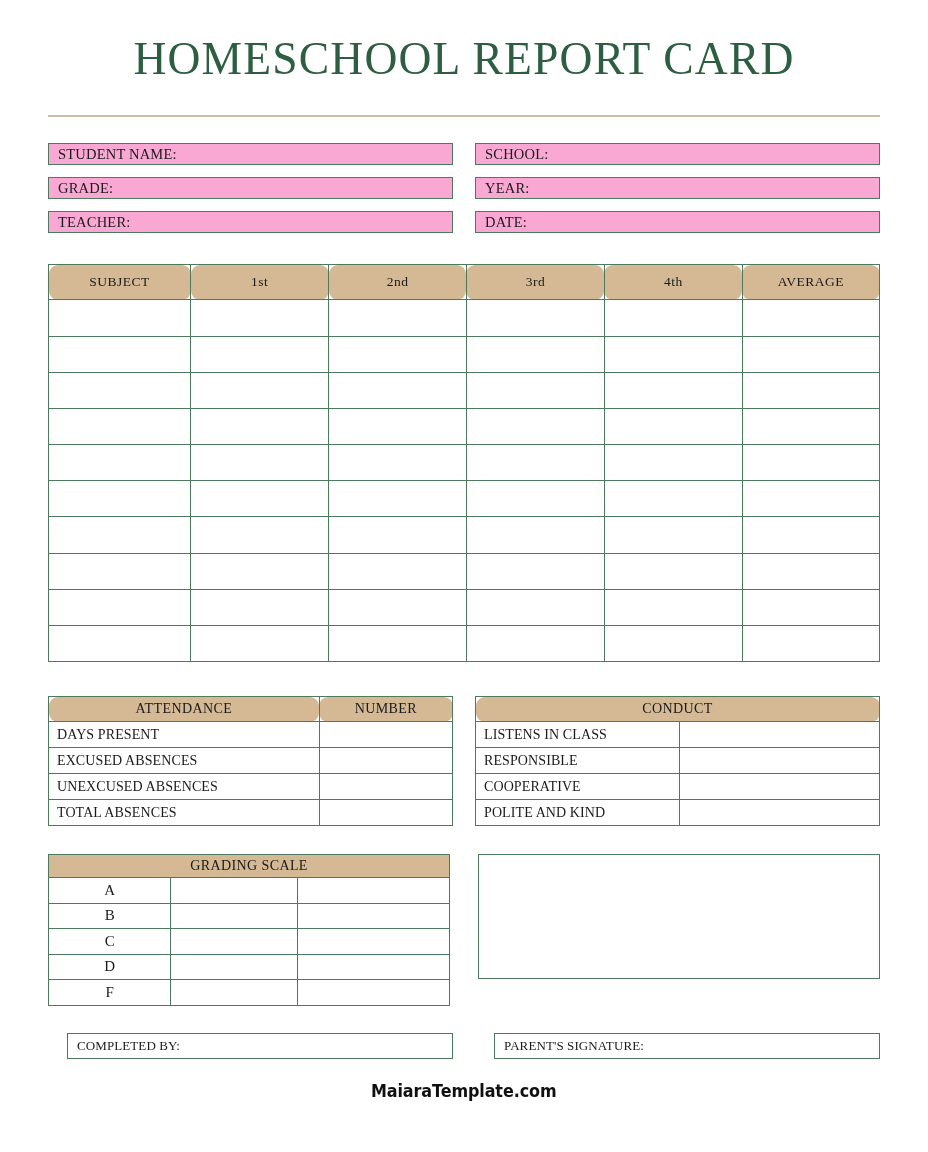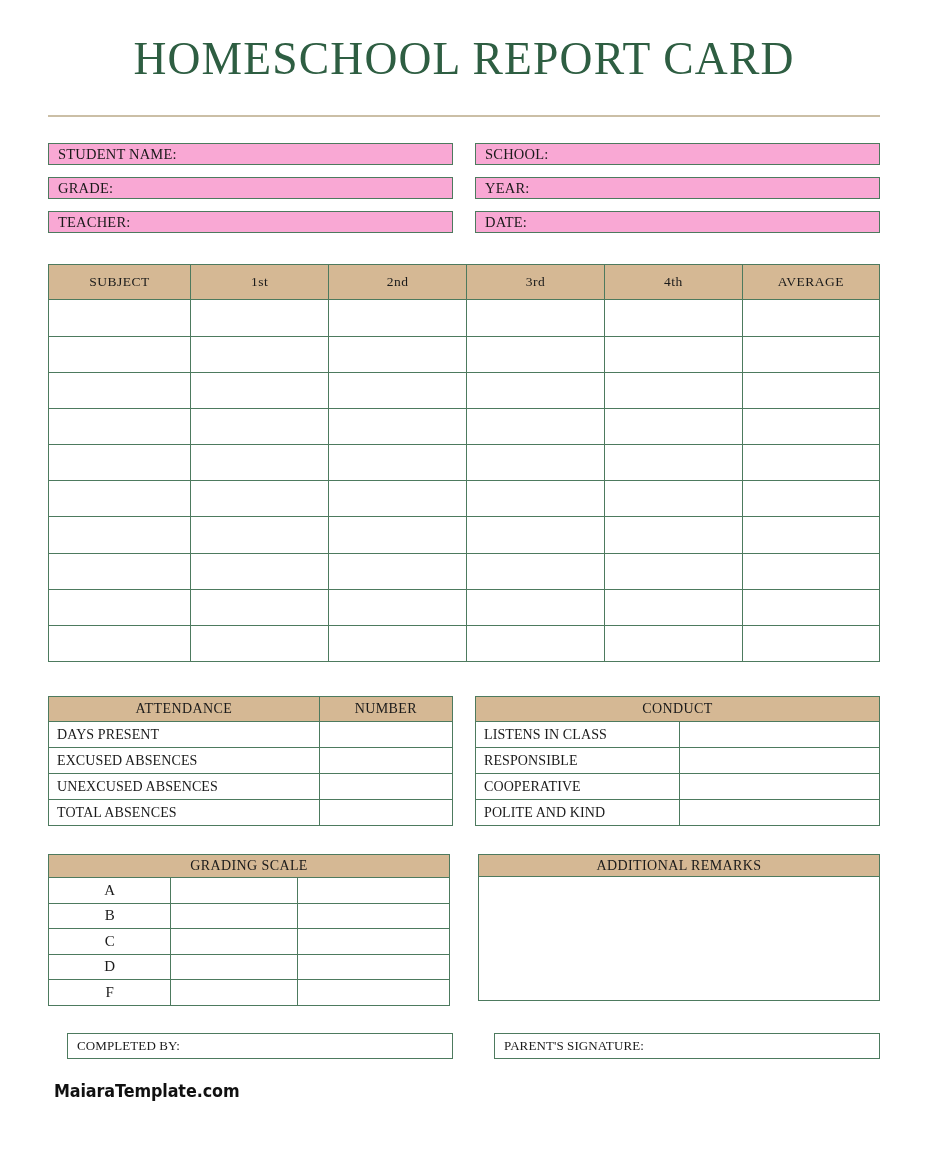--- a/index.html
+++ b/index.html
@@ -103,20 +103,21 @@
     grid-template-columns: 1fr 1fr;
     column-gap: 22px;
     align-items: start;
   }
   .sub-head {
     height: 24px;
     font-size: 14px;
     text-align: center;
     vertical-align: middle;
     letter-spacing: 0.4px;
+    border-radius: 9px;
   }
   .sub-row-label {
     height: 25px;
     font-size: 14px;
     padding-left: 8px;
     vertical-align: middle;
     letter-spacing: 0.1px;
   }
   .sub-row-value {
     height: 25px;
@@ -173,21 +174,21 @@
   }
   .sig-label {
     font-size: 13px;
     letter-spacing: 0.1px;
     white-space: nowrap;
   }
 
   
   .footer {
     margin-top: 22px;
-    text-align: left;
+    text-align: center;
   }
   .footer-text {
     font-family: "DejaVu Sans", "Liberation Sans", sans-serif;
     font-weight: bold;
     font-size: 17px;
     color: #101010;
     letter-spacing: -0.1px;
     transform: scaleX(0.94);
     display: inline-block;
   }
@@ -425,23 +426,20 @@
           <td class="scale-letter">F</td>
           <td class="scale-blank"></td>
           <td class="scale-blank"></td>
         </tr>
       </tbody>
     </table>
 
     <table>
       <tbody>
         <tr>
-          <td class="tan remarks-head">ADDITIONAL REMARKS</td>
-        </tr>
-        <tr>
           <td class="remarks-body"></td>
         </tr>
       </tbody>
     </table>
 
   </div>
 
   <div class="sig-grid">
     <div class="sig-box">
       <span class="sig-label">COMPLETED BY:</span>

